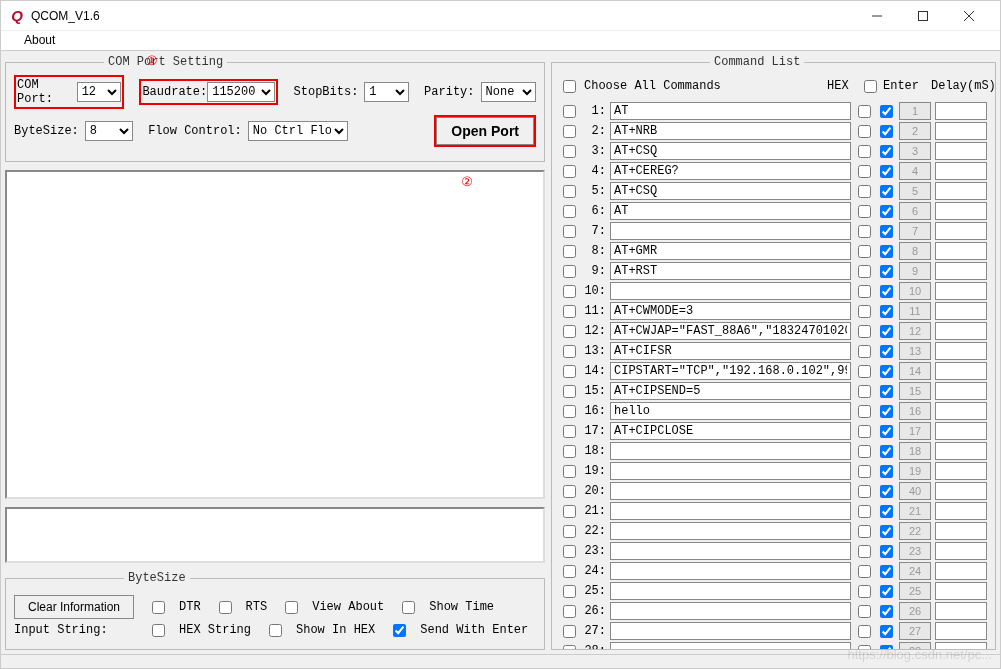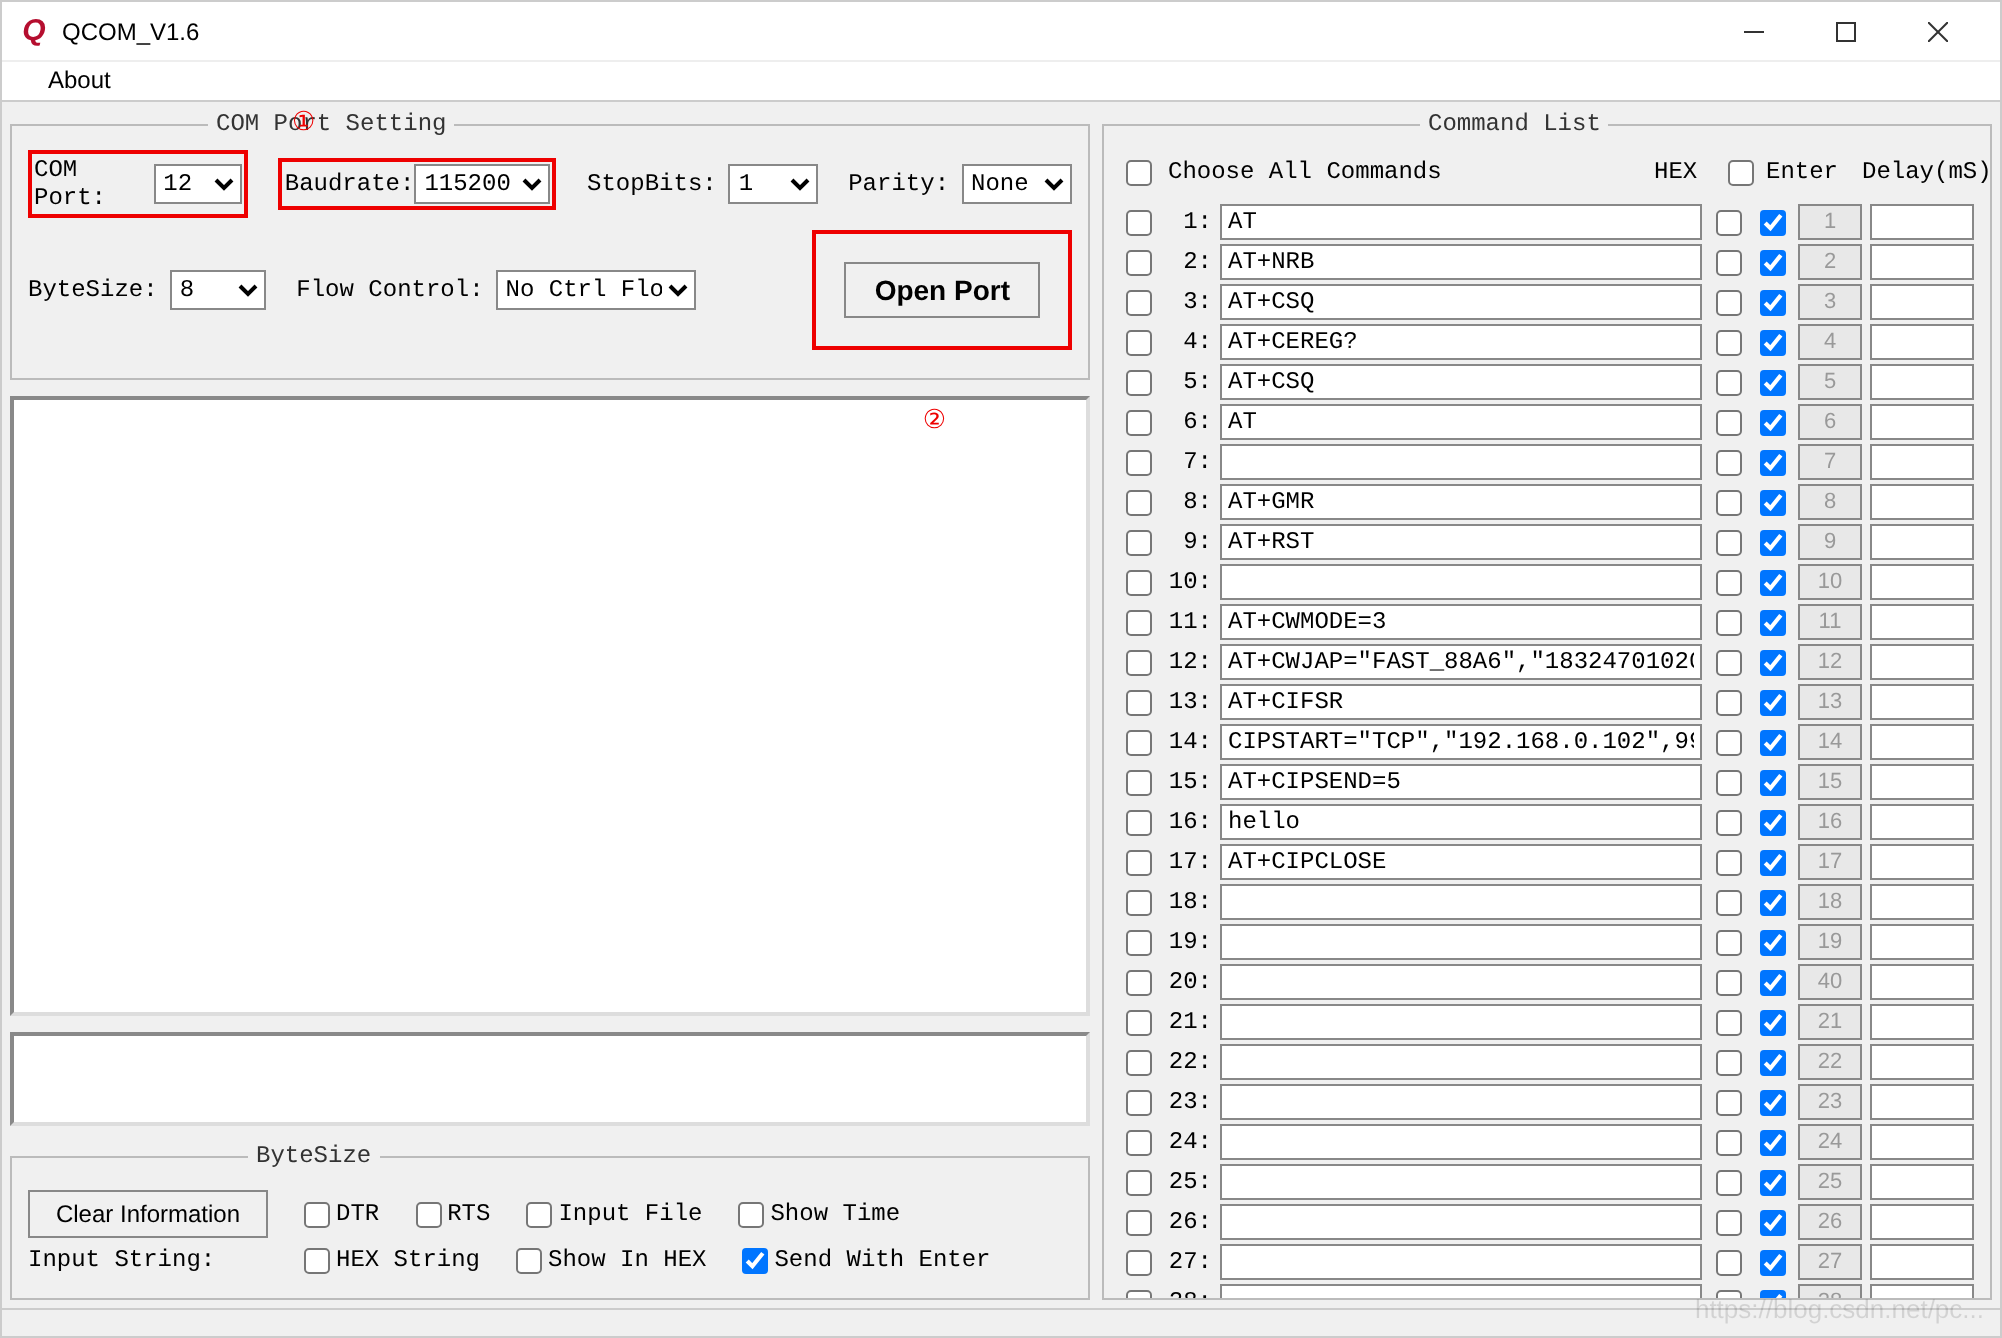--- a/index.html
+++ b/index.html
@@ -112,21 +112,21 @@
     min-height: 310px;
   }
   .annot {
     position: absolute;
     color: #e00;
     font-size: 13px;
     font-family: Arial;
   }
   fieldset.operation legend { margin-left: 110px; }
   .op-row { display: flex; align-items: center; gap: 18px; margin: 4px 0; }
-  .op-row label { font-family: "Courier New", monospace; font-size: 12px; display: flex; align-items: center; gap: 3px;}
+  .op-row label { font-family: "Courier New", monospace; font-size: 12px; display: flex; align-items: center; gap: 14px;}
   .clear-btn {
     font-family: Liberation Sans, sans-serif;
     font-size: 12px;
     padding: 4px 8px;
     border: 1px solid #888;
     background: #f0f0f0;
     min-width: 120px;
   }
   .cmdlist-inner {
     height: 580px;
@@ -265,21 +265,21 @@
           <span class="label-mono">ByteSize:</span>
           <select class="form-select" style="width:48px;">
             <option>8</option>
           </select>
           &nbsp;
           <span class="label-mono">Flow Control:</span>
           <select class="form-select" style="width:100px;">
             <option>No Ctrl Flow</option>
           </select>
           <span style="flex:1"></span>
-          <span class="red-box" style="padding:14px;">
+          <span class="red-box" style="padding:0;">
             <button class="open-port-btn">Open Port</button>
           </span>
         </div>
       </fieldset>
 
       <div class="output-box">
         <span class="annot" style="top:2px; right:70px;">②</span>
       </div>
 
       <div class="below-output"></div>
@@ -291,21 +291,21 @@
           <label>
               <input type="checkbox" style="">
               <span>DTR</span>
             </label>
           <label>
               <input type="checkbox" style="">
               <span>RTS</span>
             </label>
           <label>
               <input type="checkbox" style="">
-              <span>Input File</span>
+              <span>View About</span>
             </label>
           <label>
               <input type="checkbox" style="">
               <span>Show Time</span>
             </label>
         </div>
         <div class="op-row">
           <span class="label-mono" style="width:120px;">Input String:</span>
           <label>
               <input type="checkbox" style="">

